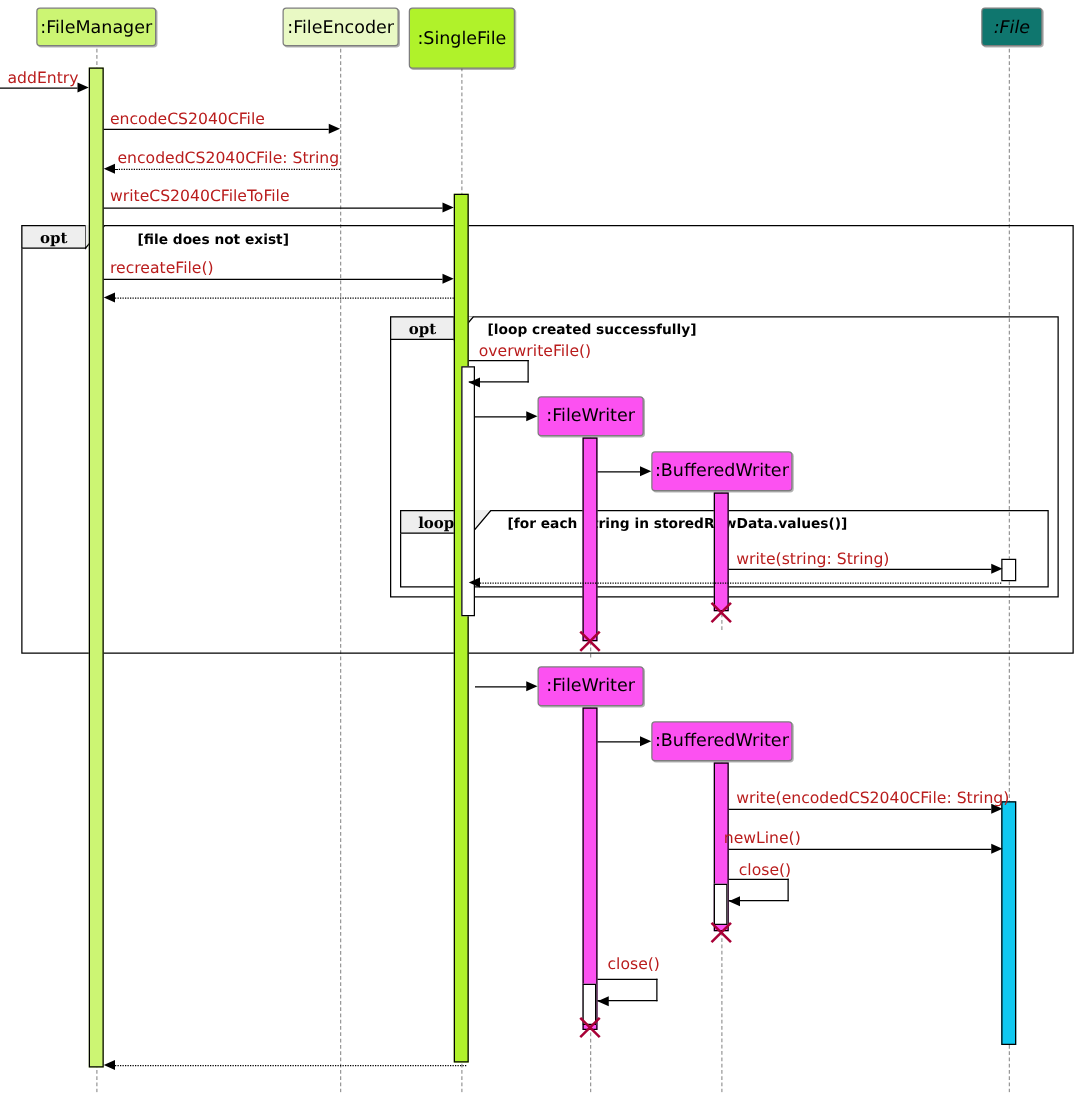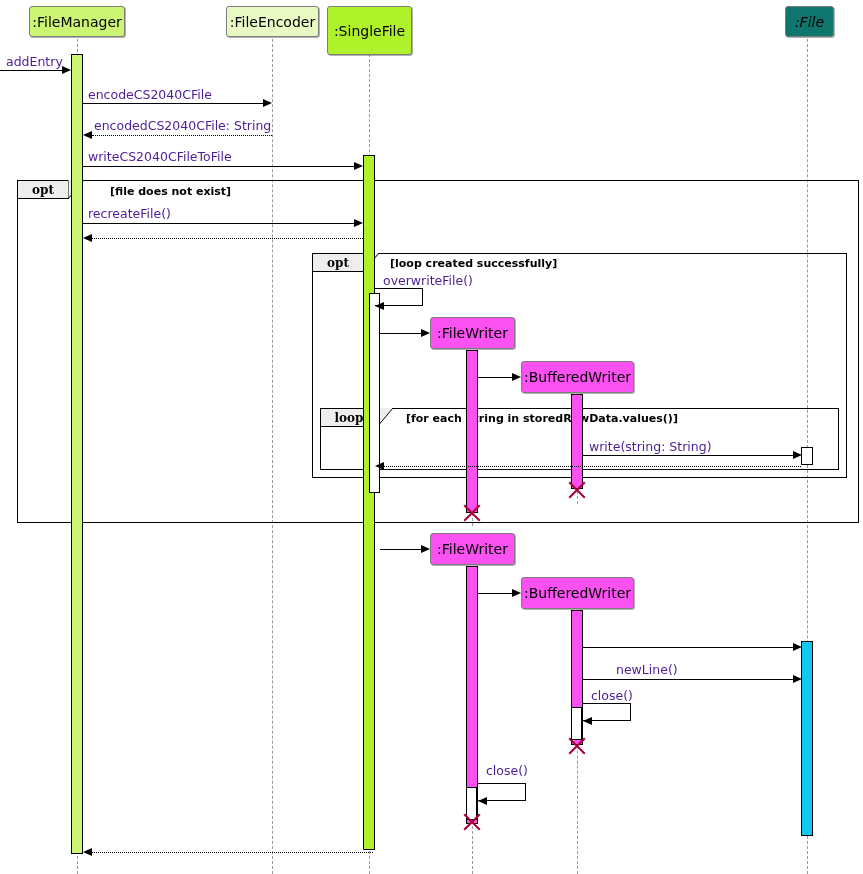--- a/index.html
+++ b/index.html
@@ -12,21 +12,21 @@
         font-size:14px;color:#000;box-shadow:1px 1px 0 rgba(0,0,0,0.30);
         white-space:nowrap;}
   .act{position:absolute;box-sizing:border-box;border:1px solid #000;}
   .frame{position:absolute;box-sizing:border-box;border:1px solid #000;background:transparent;}
   .frame-label{position:absolute;box-sizing:border-box;border:1px solid #000;
        background:#eeeeee;height:19px;font-size:12px;font-weight:bold;
        display:flex;align-items:center;justify-content:center;
        font-family:"DejaVu Serif","Liberation Serif",serif;}
   .frame-cond{position:absolute;font-size:11px;font-weight:bold;white-space:nowrap;
        font-family:"DejaVu Sans","Liberation Sans",sans-serif;}
-  .msg-label{position:absolute;font-size:12.5px;color:#4c1d95;white-space:nowrap;
+  .msg-label{position:absolute;font-size:12.5px;color:#b91c1c;white-space:nowrap;
        font-family:"DejaVu Sans","Liberation Sans",sans-serif;}
   .aline{position:absolute;height:0;border-top:1px solid #000;}
   .aline.dotted{border-top:1px dotted #000;}
   .arrowhead{position:absolute;width:0;height:0;}
   .ah-right{border-top:4px solid transparent;border-bottom:4px solid transparent;border-left:9px solid #000;}
   .ah-left{border-top:4px solid transparent;border-bottom:4px solid transparent;border-right:9px solid #000;}
   .xmark{position:absolute;width:20px;height:20px;}
   .xmark:before,.xmark:after{content:"";position:absolute;left:9px;top:-1px;
        width:2px;height:22px;background:#A80036;}
   .xmark:before{transform:rotate(45deg);}
@@ -165,24 +165,25 @@
   <div class="xmark" style="left:567px; top:480px;"></div>
 
   <div class="aline" style="left:380px; top:549px; width:41px;"></div>
   <div class="arrowhead ah-right" style="left:421px; top:545px;"></div>
 
   <div class="aline" style="left:478px; top:593px; width:34px;"></div>
   <div class="arrowhead ah-right" style="left:512px; top:589px;"></div>
 
   <div class="aline" style="left:583px; top:647px; width:210px;"></div>
   <div class="arrowhead ah-right" style="left:793px; top:643px;"></div>
+  <div class="msg-label" style="left:589px; top:630px;">write(encodedCS2040CFile: String)</div>
 
   <div class="aline" style="left:583px; top:679px; width:210px;"></div>
   <div class="arrowhead ah-right" style="left:793px; top:675px;"></div>
-  <div class="msg-label" style="left:616px; top:662px;">newLine()</div>
+  <div class="msg-label" style="left:579px; top:662px;">newLine()</div>
 
   <div class="selfbox" style="left:583px; top:703px; width:48px; height:18px;"></div>
   <div class="arrowhead ah-left" style="left:583px; top:717px;"></div>
   <div class="msg-label" style="left:591px; top:688px;">close()</div>
 
   <div class="xmark" style="left:567px; top:736px;"></div>
 
   <div class="selfbox" style="left:478px; top:783px; width:48px; height:18px;"></div>
   <div class="arrowhead ah-left" style="left:478px; top:797px;"></div>
   <div class="msg-label" style="left:486px; top:763px;">close()</div>

